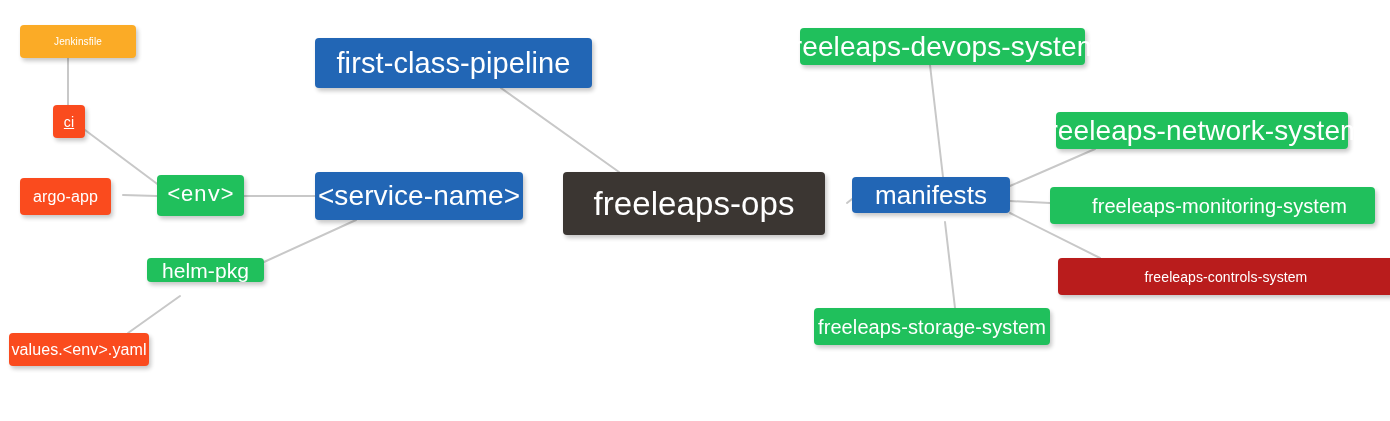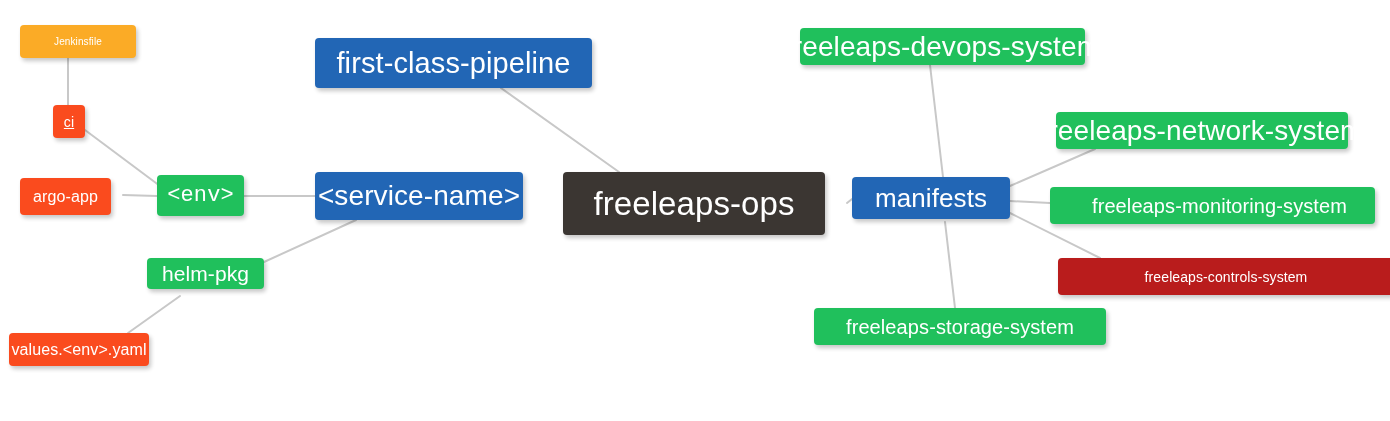--- a/index.html
+++ b/index.html
@@ -65,25 +65,25 @@
       <line x1="1010" y1="186" x2="1095" y2="149" stroke="#c8c8c8" stroke-width="2" stroke-linecap="round"></line>
       <line x1="1010" y1="201" x2="1050" y2="203" stroke="#c8c8c8" stroke-width="2" stroke-linecap="round"></line>
       <line x1="1010" y1="213" x2="1100" y2="258" stroke="#c8c8c8" stroke-width="2" stroke-linecap="round"></line>
       <line x1="945" y1="222" x2="955" y2="308" stroke="#c8c8c8" stroke-width="2" stroke-linecap="round"></line>
     </svg>
   <div id="nodes">
       <div class="node lvl-orange" style="left: 20px; top: 25px; width: 116px; height: 33px; font-size: 10px; background: rgb(251, 171, 38);">Jenkinsfile</div>
       <div class="node lvl-red" style="left: 53px; top: 105px; width: 32px; height: 33px; font-size: 14px; background: rgb(250, 75, 30); text-decoration: underline;">ci</div>
       <div class="node lvl-red" style="left: 20px; top: 178px; width: 91px; height: 37px; font-size: 16px; background: rgb(250, 75, 30);">argo-app</div>
       <div class="node lvl-green" style="left: 157px; top: 175px; width: 87px; height: 41px; font-size: 22px; background: rgb(32, 192, 92); font-family: Liberation Mono, monospace;">&lt;env&gt;</div>
-      <div class="node lvl-green" style="left: 147px; top: 258px; width: 117px; height: 31px; font-size: 21px; background: rgb(32, 192, 92);">helm-pkg</div>
+      <div class="node lvl-green" style="left: 147px; top: 258px; width: 117px; height: 24px; font-size: 21px; background: rgb(32, 192, 92);">helm-pkg</div>
       <div class="node lvl-red" style="left: 9px; top: 333px; width: 140px; height: 33px; font-size: 16px; background: rgb(250, 75, 30);">values.&lt;env&gt;.yaml</div>
       <div class="node lvl-blue" style="left: 315px; top: 38px; width: 277px; height: 50px; font-size: 29px; background: rgb(34, 102, 181);">first-class-pipeline</div>
       <div class="node lvl-blue" style="left: 315px; top: 172px; width: 208px; height: 48px; font-size: 28px; background: rgb(34, 102, 181);">&lt;service-name&gt;</div>
       <div class="node lvl-root" style="left: 563px; top: 172px; width: 262px; height: 63px; font-size: 33px; background: rgb(59, 54, 50);">freeleaps-ops</div>
-      <div class="node lvl-blue" style="left: 852px; top: 177px; width: 158px; height: 42px; font-size: 26px; background: rgb(34, 102, 181);">manifests</div>
+      <div class="node lvl-blue" style="left: 852px; top: 177px; width: 158px; height: 36px; font-size: 26px; background: rgb(34, 102, 181);">manifests</div>
       <div class="node lvl-green" style="left: 800px; top: 28px; width: 285px; height: 37px; font-size: 28px; background: rgb(32, 192, 92);">freeleaps-devops-system</div>
       <div class="node lvl-green" style="left: 1056px; top: 112px; width: 292px; height: 37px; font-size: 28px; background: rgb(32, 192, 92);">freeleaps-network-system</div>
       <div class="node lvl-green" style="left: 1050px; top: 187px; width: 325px; height: 37px; font-size: 20px; background: rgb(32, 192, 92); padding-left: 24px;">freeleaps-monitoring-system</div>
       <div class="node lvl-green" style="left: 1058px; top: 258px; width: 336px; height: 37px; font-size: 14px; background: #b91c1c;">freeleaps-controls-system</div>
-      <div class="node lvl-green" style="left: 814px; top: 308px; width: 292px; height: 37px; font-size: 20px; background: rgb(32, 192, 92); text-align: center;">freeleaps-storage-system</div>
+      <div class="node lvl-green" style="left: 814px; top: 308px; width: 236px; height: 37px; font-size: 20px; background: rgb(32, 192, 92); text-align: center;">freeleaps-storage-system</div>
     </div>
 </div>
 
 </body></html>

